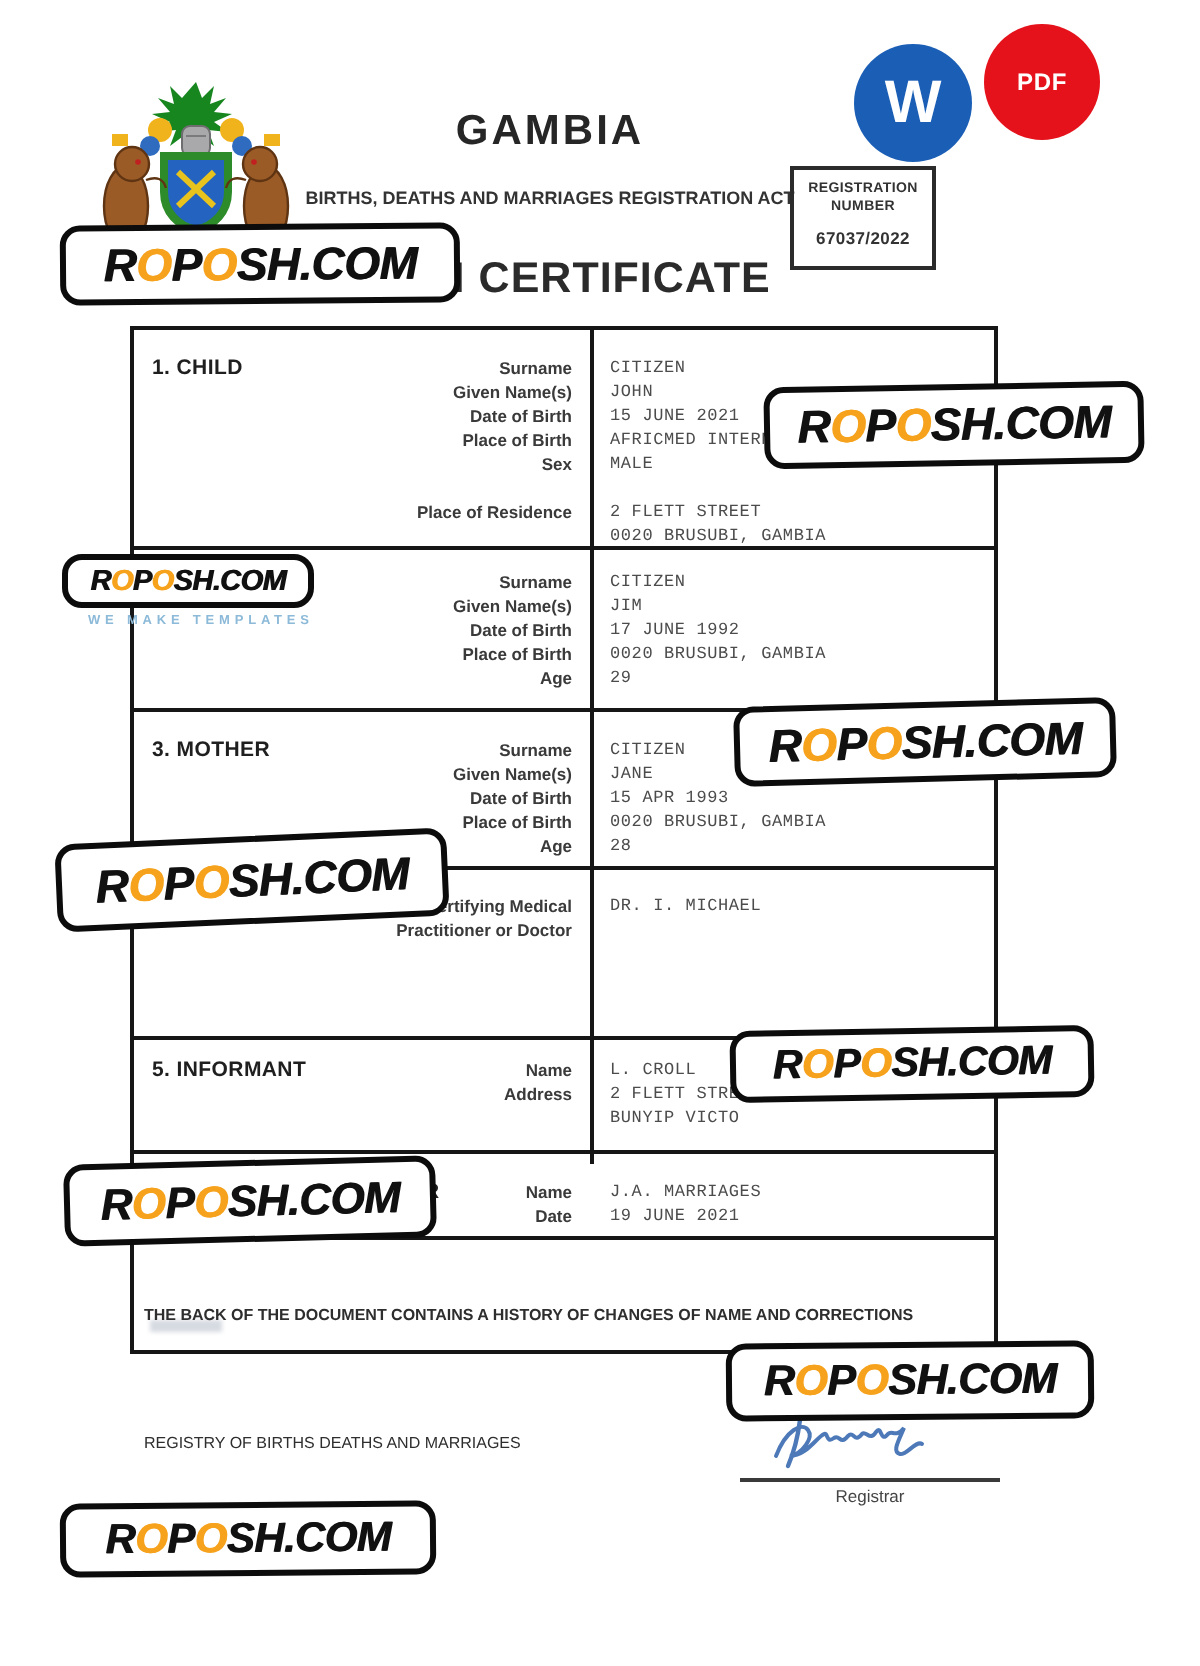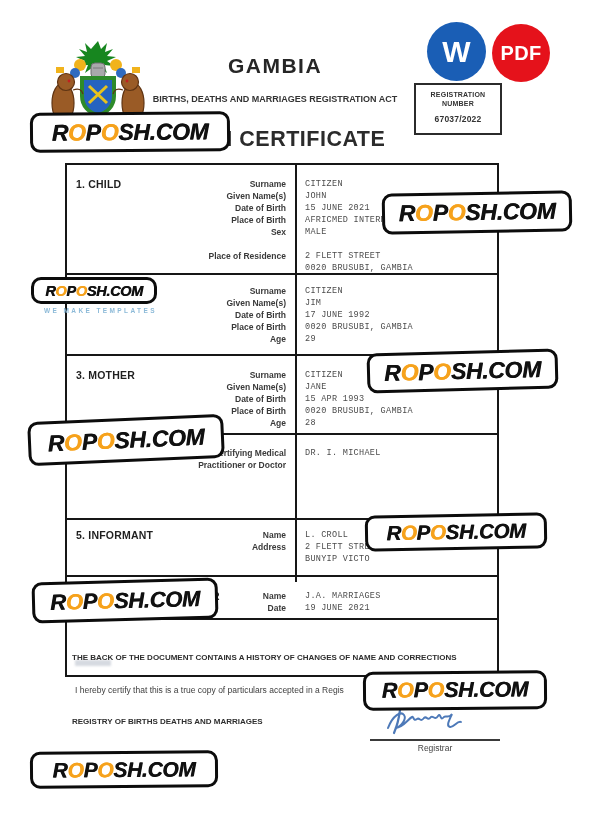--- a/index.html
+++ b/index.html
@@ -8,49 +8,49 @@
 
   
   .hdr-country{position:absolute;left:65px;top:54px;width:420px;text-align:center;
     font-size:21px;font-weight:700;letter-spacing:1.5px;color:#262626;}
   .hdr-act{position:absolute;left:63px;top:94px;width:424px;text-align:center;
     font-size:9px;font-weight:700;color:#333;}
   .hdr-doc{position:absolute;left:63px;top:127px;width:424px;text-align:center;
     font-size:21.5px;font-weight:700;letter-spacing:0.5px;color:#2b2b2b;}
   #coat-of-arms{position:absolute;left:46px;top:40px;}
 
-  .regbox{position:absolute;left:414px;top:83px;width:88px;height:52px;border:2px solid #2b2b2b;
+  .regbox{position:absolute;left:395px;top:83px;width:73px;height:52px;border:2px solid #2b2b2b;
     text-align:center;font-weight:700;color:#333;box-sizing:border-box;}
   .regbox .t{font-size:7px;line-height:8.5px;margin-top:6px;letter-spacing:0.2px;}
   .regbox .n{font-size:8.5px;margin-top:6px;letter-spacing:0.2px;}
 
   .circle-icon{position:absolute;border-radius:50%;display:flex;align-items:center;
     justify-content:center;color:#fff;font-weight:700;}
   #icon-w{left:427px;top:22px;width:59px;height:59px;background:#1a5eb5;font-size:30px;}
-  #icon-pdf{left:492px;top:24px;width:58px;height:58px;background:#e5121b;font-size:20px;letter-spacing:0.3px;}
+  #icon-pdf{left:492px;top:12px;width:58px;height:58px;background:#e5121b;font-size:12px;letter-spacing:0.3px;}
 
   
   #cert-table{position:absolute;left:65px;top:163px;width:430px;border:2px solid #161616;box-sizing:content-box;}
   .coldiv{position:absolute;left:228px;top:0;width:2px;height:417px;background:#161616;z-index:1;}
   .trow{position:relative;box-sizing:border-box;}
   .trow + .trow{border-top:2px solid #161616;}
   .seclabel{position:absolute;left:9px;font-size:10.5px;font-weight:700;color:#1f1f1f;letter-spacing:0.2px;}
   .fline{display:flex;align-items:flex-start;}
   .flabel{width:219px;min-width:219px;text-align:right;padding-right:10px;font-size:8.5px;
     color:#3a3a3a;line-height:12px;white-space:pre-line;font-weight:bold;}
   .fvalue{padding-left:9px;font-family:"Liberation Mono","DejaVu Sans Mono",monospace;
     font-size:8.5px;color:#4c4c4c;line-height:12px;white-space:pre-line;letter-spacing:0.3px;}
   .gap{margin-top:12px;}
   .smudge{position:absolute;left:8px;top:40px;width:36px;height:6px;background:#ccd1da;
     filter:blur(1px);opacity:0.8;}
 
   
   #back-note{position:absolute;left:72px;top:653px;font-size:8px;font-weight:700;color:#2e2e2e;}
   #certify-line{position:absolute;left:75px;top:685px;font-size:8.5px;color:#3d3d3d;}
-  #registry-line{position:absolute;left:72px;top:717px;font-size:8px;font-weight:700;color:#2e2e2e;}
+  #registry-line{position:absolute;left:72px;top:717px;font-size:8px;font-weight:400;color:#2e2e2e;}
   #sig-svg{position:absolute;left:384px;top:706px;}
   #sig-line{position:absolute;left:370px;top:739px;width:130px;border-top:2px solid #3a3a3a;}
   #sig-label{position:absolute;left:370px;top:743px;width:130px;text-align:center;font-size:8.5px;color:#444;}
 
   
   .wm{position:absolute;background:#fff;border:3px solid #0c0c0c;border-radius:10px;
     display:flex;align-items:center;justify-content:center;font-weight:700;font-style:italic;
     color:#111;letter-spacing:-0.3px;box-sizing:border-box;z-index:5;}
   .wm span{text-shadow:0.5px 0 currentColor;}
   .wm .wo{color:#f6a21c;}
@@ -226,21 +226,20 @@
           </div>
         </div>
       </div>
       <div class="trow" style="height: 57px;">
         <div class="fields" style="padding-top: 11px;"></div>
         <div class="smudge"></div>
       </div>
     </div>
 
   <div id="back-note">THE BACK OF THE DOCUMENT CONTAINS A HISTORY OF CHANGES OF NAME AND CORRECTIONS</div>
-  <div id="certify-line">I hereby certify that this is a true copy of particulars accepted in a Regis</div>
   <div id="registry-line">REGISTRY OF BIRTHS DEATHS AND MARRIAGES</div>
 
   <svg id="sig-svg" width="82" height="32" viewBox="0 0 82 32">
     <path d="M16 4 C15 12 13 20 10 27" stroke="#4d79b8" stroke-width="2.2" fill="none" stroke-linecap="round"></path>
     <path d="M4 22 C9 9 17 5 20 9 C23 13 17 21 11 22 C19 22 24 13 28 11 C30 10 29 16 33 13 C36 11 36 17 40 12 C43 9 43 16 47 11 C49 9 51 15 54 10 C57 6 56 16 60 11 C62 9 64 13 68 8 C65 15 62 20 66 21 C69 22 74 14 77 16" stroke="#4d79b8" stroke-width="2" fill="none" stroke-linecap="round"></path>
   </svg>
   <div id="sig-line"></div>
   <div id="sig-label">Registrar</div>
 
   <div id="watermarks">

